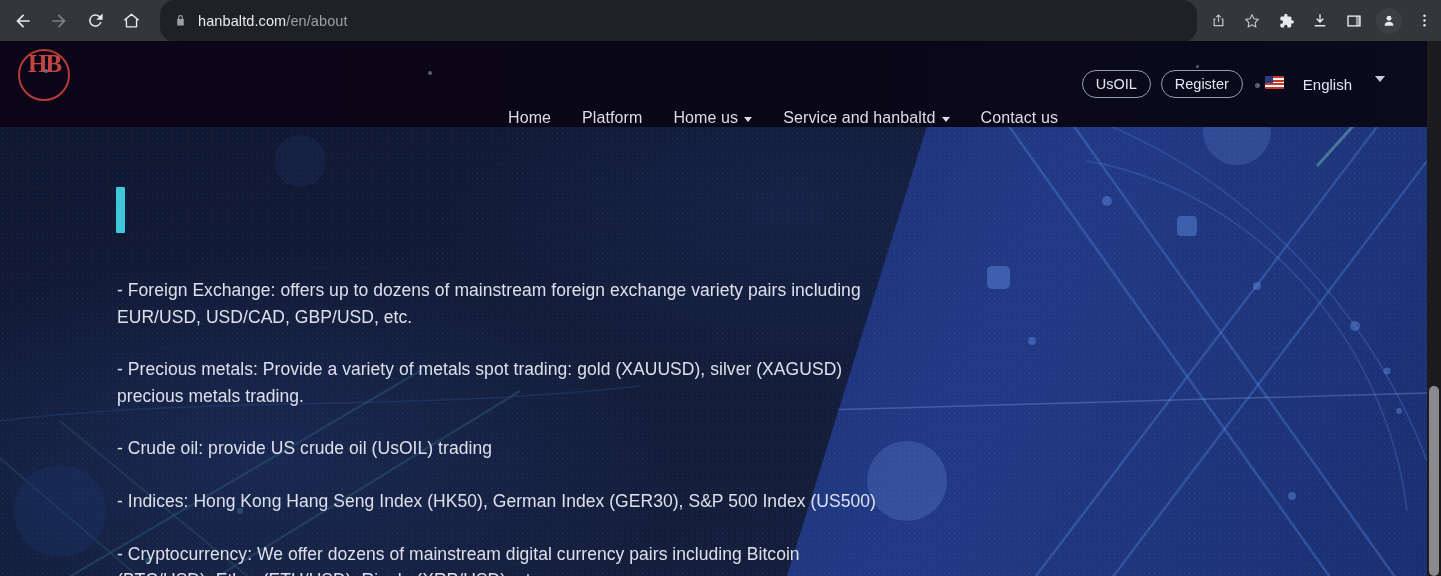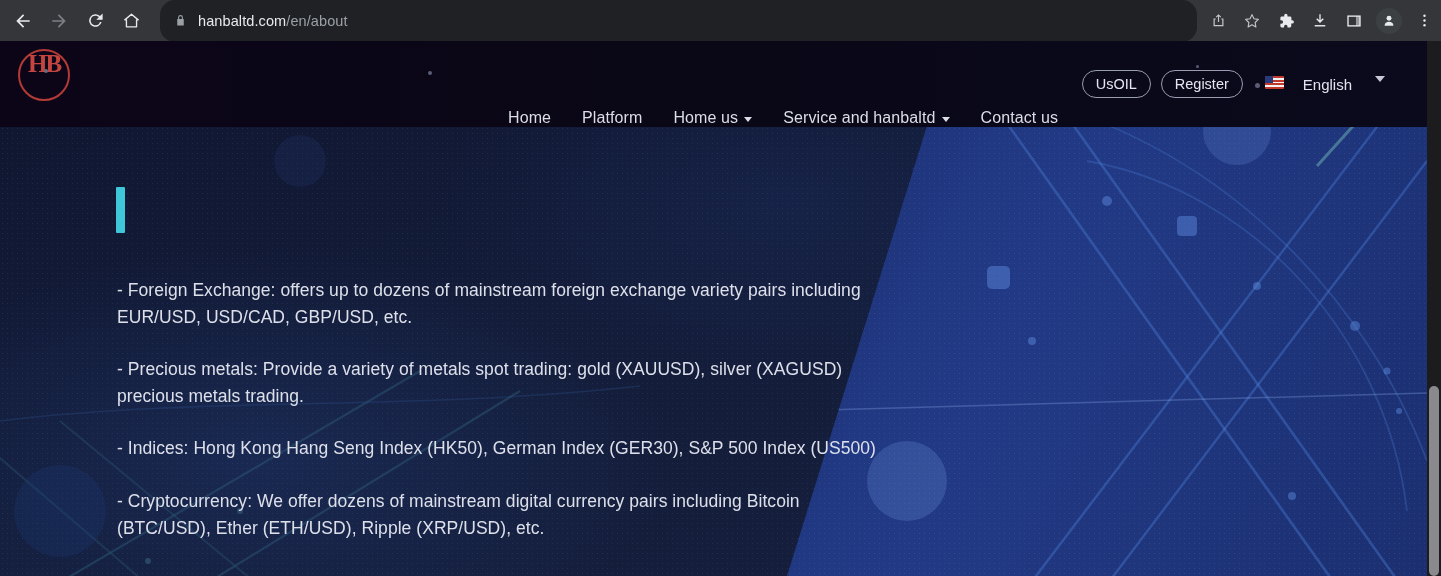--- a/index.html
+++ b/index.html
@@ -381,20 +381,21 @@
       </div>
     </div>
 
     <div class="content">
       <div class="title-row">
         <span class="accent-bar"></span>
       </div>
       <div class="paras">
         <p class="para">- Foreign Exchange: offers up to dozens of mainstream foreign exchange variety pairs including EUR/USD, USD/CAD, GBP/USD, etc.</p>
         <p class="para">- Precious metals: Provide a variety of metals spot trading: gold (XAUUSD), silver (XAGUSD) precious metals trading.</p>
+        <p class="para">- Crude oil: provide US crude oil (UsOIL) trading</p>
         <p class="para">- Indices: Hong Kong Hang Seng Index (HK50), German Index (GER30), S&amp;P 500 Index (US500)</p>
         <p class="para">- Cryptocurrency: We offer dozens of mainstream digital currency pairs including Bitcoin (BTC/USD), Ether (ETH/USD), Ripple (XRP/USD), etc.</p>
       </div>
     </div>
   </div>
 </div>
 
 <div class="scrollbar">
   <div class="scroll-thumb"></div>
 </div>

